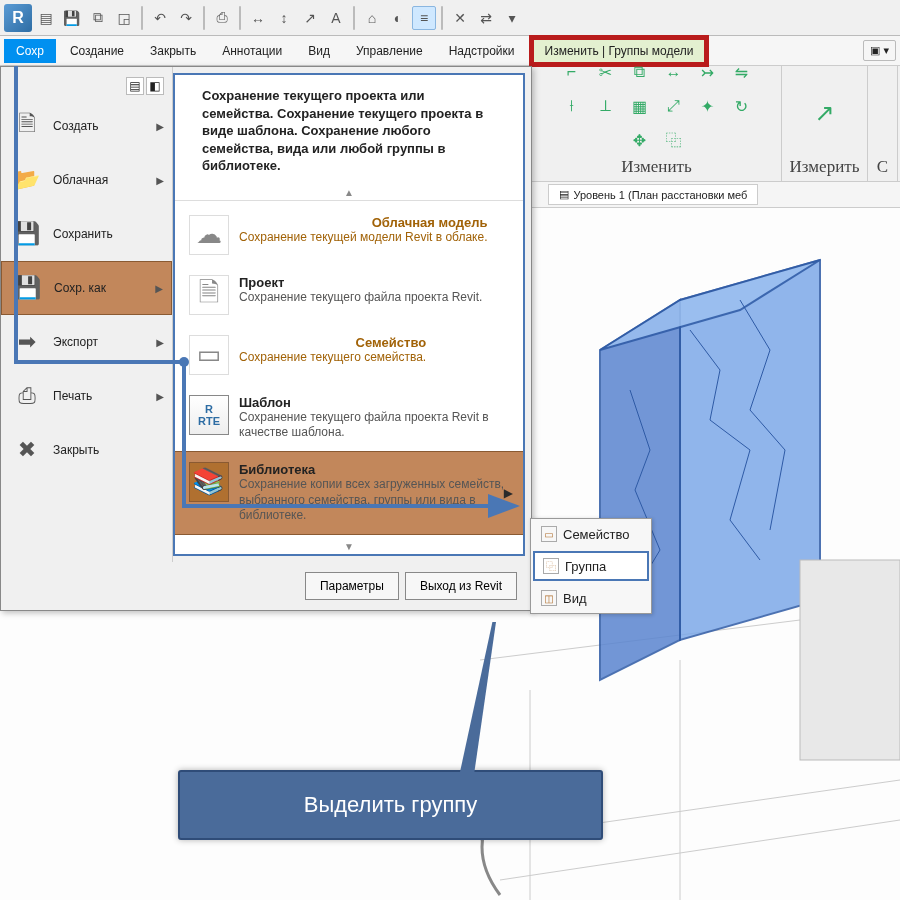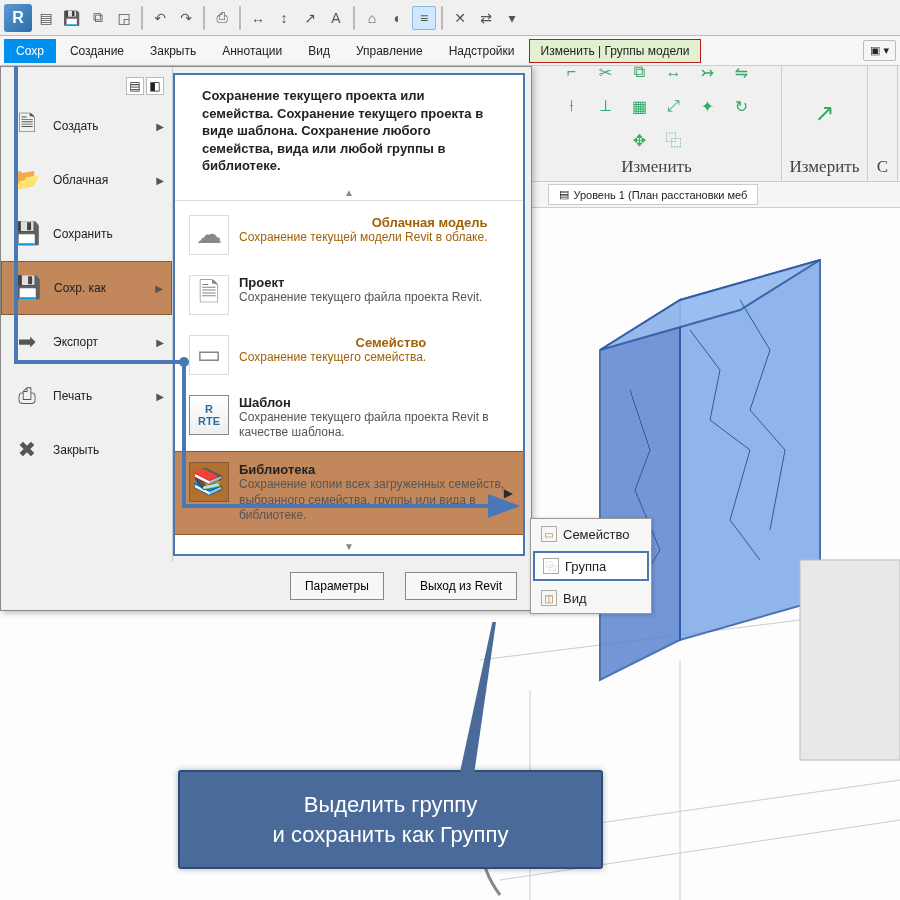--- a/index.html
+++ b/index.html
@@ -9,21 +9,21 @@
   .qat { height: 36px; background: #f0f0f0; border-bottom: 1px solid #bbb; display: flex; align-items: center; padding: 0 4px; gap: 2px; }
   .qat .logo { width: 28px; height: 28px; background: linear-gradient(135deg,#5a9bd5,#2e6da4); border-radius: 3px; display:flex; align-items:center; justify-content:center; color:#fff; font-weight:bold; font-size:16px; }
   .qat .tb { width: 24px; height: 24px; border: 1px solid transparent; border-radius:2px; display:flex; align-items:center; justify-content:center; font-size:14px; color:#555; }
   .qat .tb.sep { width:1px; background:#bbb; margin:0 3px; }
   .qat .tb.blue { background:#cfe8ff; border-color:#8ab6e0; }
 
   
   .menubar { height: 30px; background:#f6f6f6; border-bottom:1px solid #ccc; display:flex; align-items:center; padding:0 4px; gap:2px; }
   .menubar .item { padding: 5px 12px; cursor:default; }
   .menubar .item.file { background:#0090f0; color:#fff; }
-  .menubar .item.active { background:#e3f0d0; border:1px solid #b91c1c; padding:4px 11px; }
+  .menubar .item.active { background:#e3f0d0; border:5px solid #b91c1c; padding:4px 11px; }
   .menubar .gapflex { flex:1; }
   .menubar .tray { padding: 3px 6px; border:1px solid #bbb; border-radius:2px; font-size:11px; }
 
   
   .ribbon { height: 116px; background:#f0f0f0; border-bottom:1px solid #ccc; display:flex; }
   .ribbon .panel { border-right:1px solid #ccc; display:flex; flex-direction:column; align-items:center; justify-content:flex-end; padding:4px 8px 2px; }
   .ribbon .panel .slots { flex:1; display:flex; align-items:center; gap:4px; flex-wrap:wrap; justify-content:center; }
   .ribbon .panel .lbl { font-size:17px; color:#444; padding:2px 12px;font-family:Liberation Serif, serif; }
   .ribbon .rb { width:30px; height:30px; border:1px solid transparent; display:flex; align-items:center; justify-content:center; color:#3a6; font-size:16px; }
   .ribbon .panel-main { flex: 0 0 532px; } 
@@ -52,21 +52,21 @@
   .fm-right .srow { display:flex; gap:10px; padding:10px 14px; align-items:flex-start; }
   .fm-right .srow .sicn { width:40px; height:40px; flex:none; display:flex; align-items:center; justify-content:center; font-size:26px; color:#888; border:1px solid #ddd; }
   .fm-right .srow .sicn.rte { background:linear-gradient(#fff,#eee); color:#2e6da4; font-weight:bold; font-size:11px; border:1px solid #888; flex-direction:column;}
   .fm-right .srow .stext .sti { font-weight:bold; font-size:13px; }
   .fm-right .srow .stext .sde { font-size:12px; color:#555; line-height:1.3; }
   .fm-right .srow.greyed .sti, .fm-right .srow.greyed .sde { color:#a16207;text-align:right; }
   .fm-right .srow.selected { background:#c2875b; border-top:1px solid #8a5a32; border-bottom:1px solid #8a5a32; position:relative;}
   .fm-right .srow.selected .caret2 { position:absolute; right:10px; top:50%; transform:translateY(-50%); color:#2a2a2a;}
   .fm-right .sarrow { text-align:center; color:#888; font-size:10px; padding:2px 0;}
   
-  .filemenu-foot { display:flex; justify-content:flex-end; gap:21px; padding:10px 14px; }
+  .filemenu-foot { display:flex; justify-content:flex-end; gap:6px; padding:10px 14px; }
   .filemenu-foot button { padding:6px 14px; border:1px solid #888; background:#f7f7f7; font-size:12px; cursor:pointer; }
 
   
   .subfly { position:absolute; left:530px; top:518px; width:122px; background:#f7f7f7; border:1px solid #999; box-shadow:1px 1px 4px rgba(0,0,0,.2); z-index:25; }
   .subfly .sf { padding:7px 10px; display:flex; align-items:center; gap:6px; font-size:13px; }
   .subfly .sf.sel { background:#fff; border:2px solid #4a77b5; margin:2px; padding:5px 8px; }
   .subfly .sficon { width:16px; height:16px; border:1px solid #aaa; font-size:10px; display:flex; align-items:center; justify-content:center; color:#b07030;}
 
   
   .callout { position:absolute; left:178px; top:770px; width:425px; background:#4a6b9a; color:#fff; border:2px solid #2f4c78; border-radius:3px; padding:18px 10px; text-align:center; font-size:22px; line-height:1.35; z-index:30; box-shadow:0 0 6px rgba(0,0,0,.3);}
@@ -303,14 +303,13 @@
     <span>Группа</span>
   </div>
   <div class="sf">
     <div class="sficon">◫</div>
     <span>Вид</span>
   </div>
 </div>
 
 <div class="callout">
   <div>Выделить группу</div>
-  <div>и сохранить как Группу</div>
 </div>
 
 </body></html>

